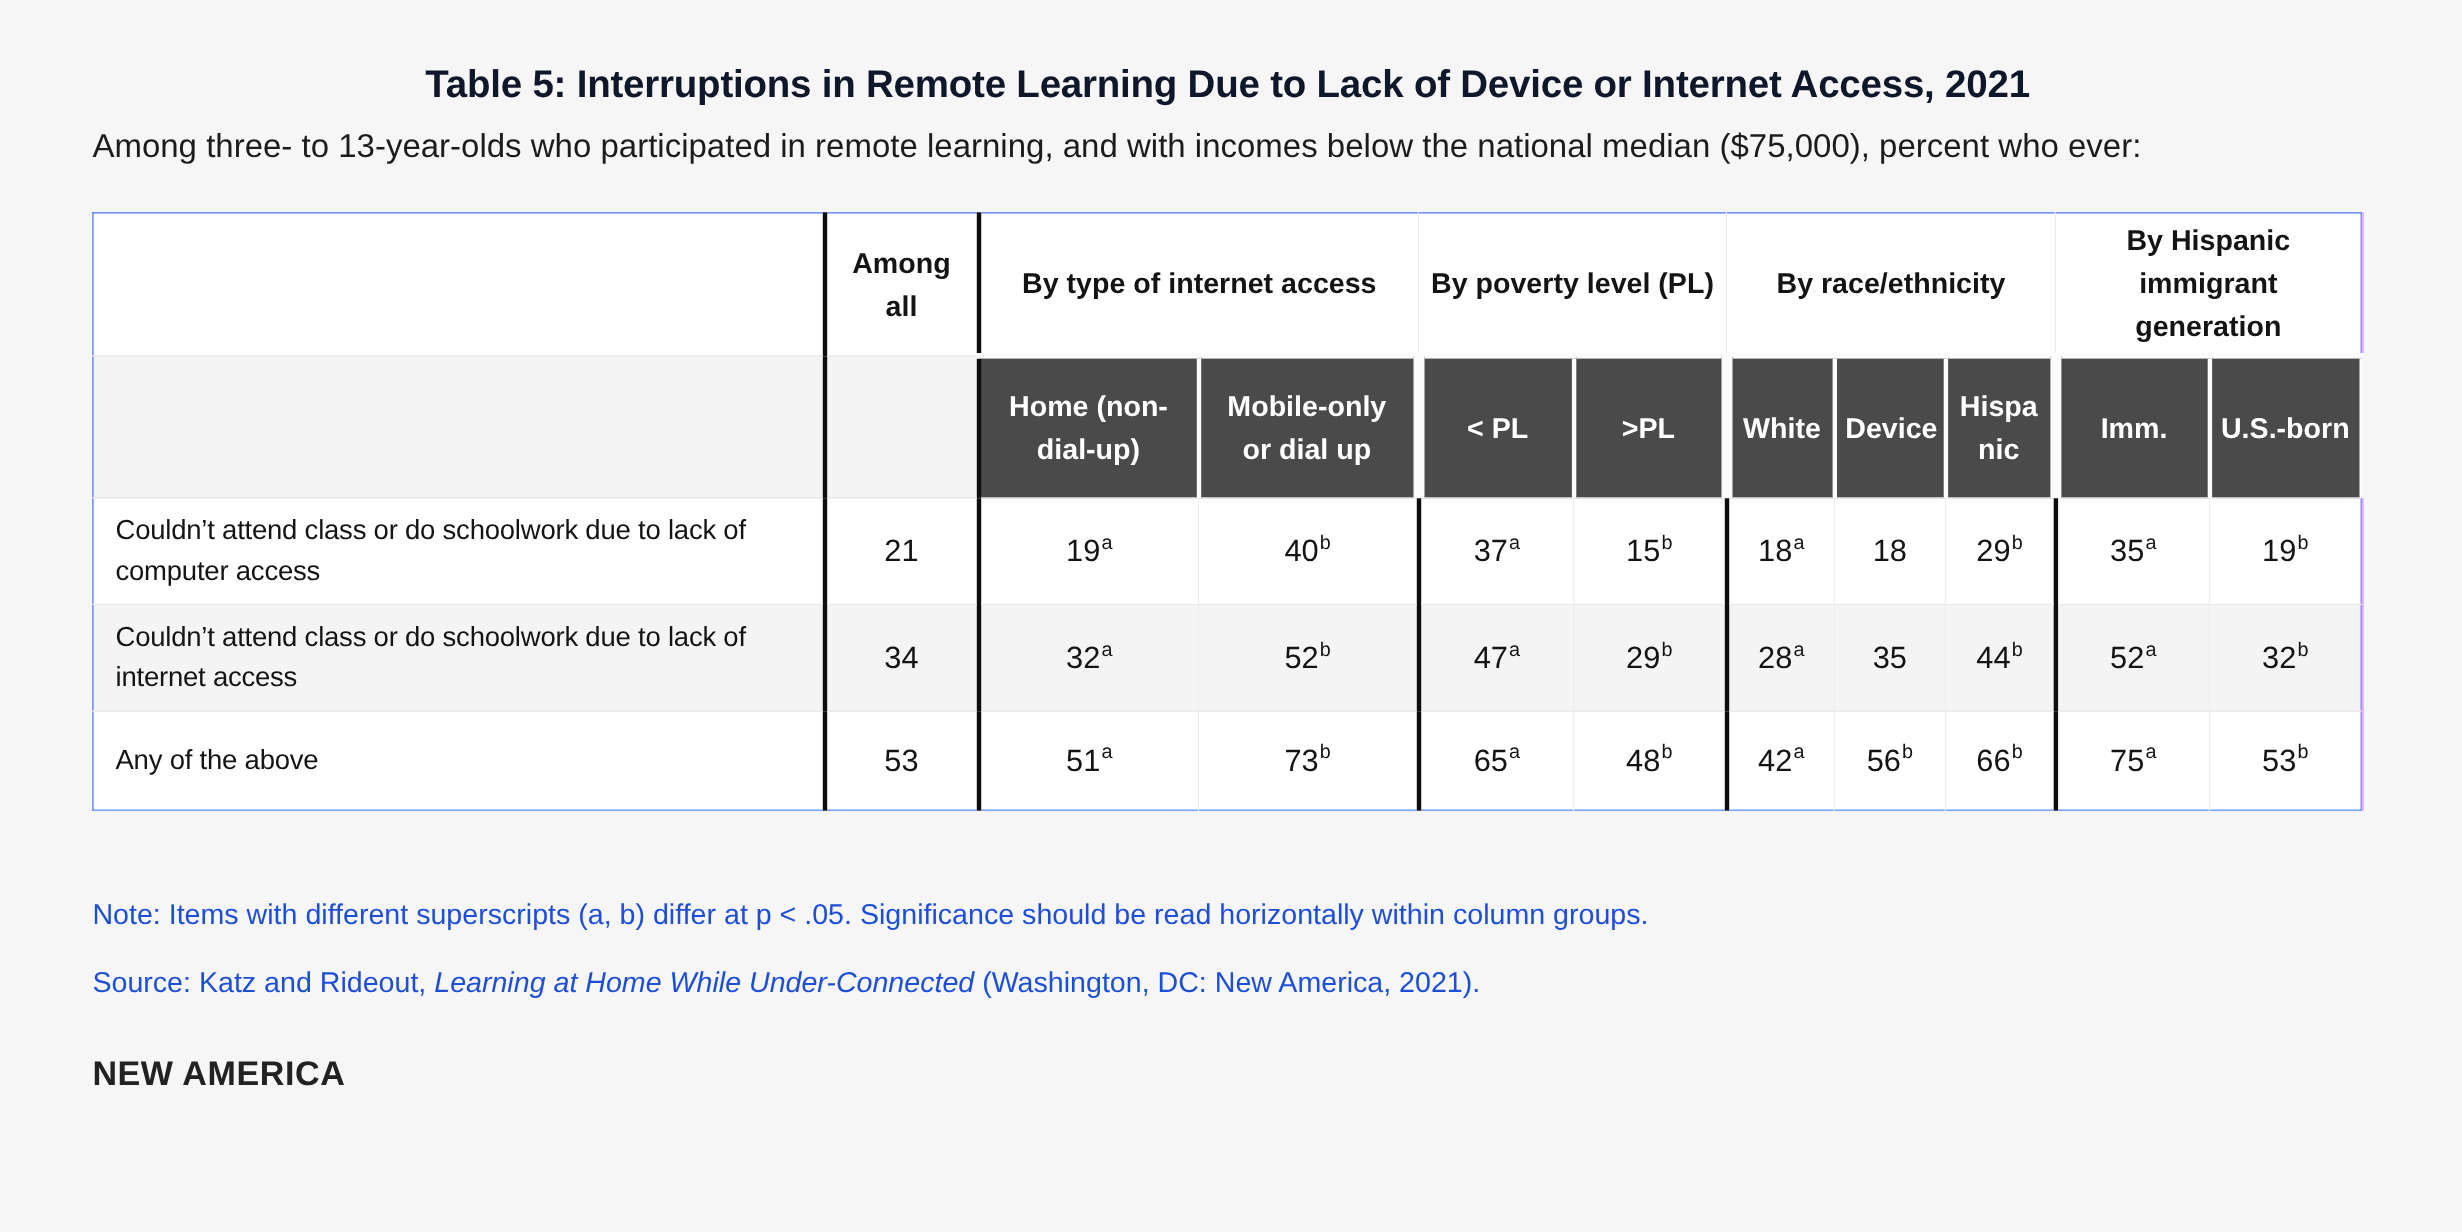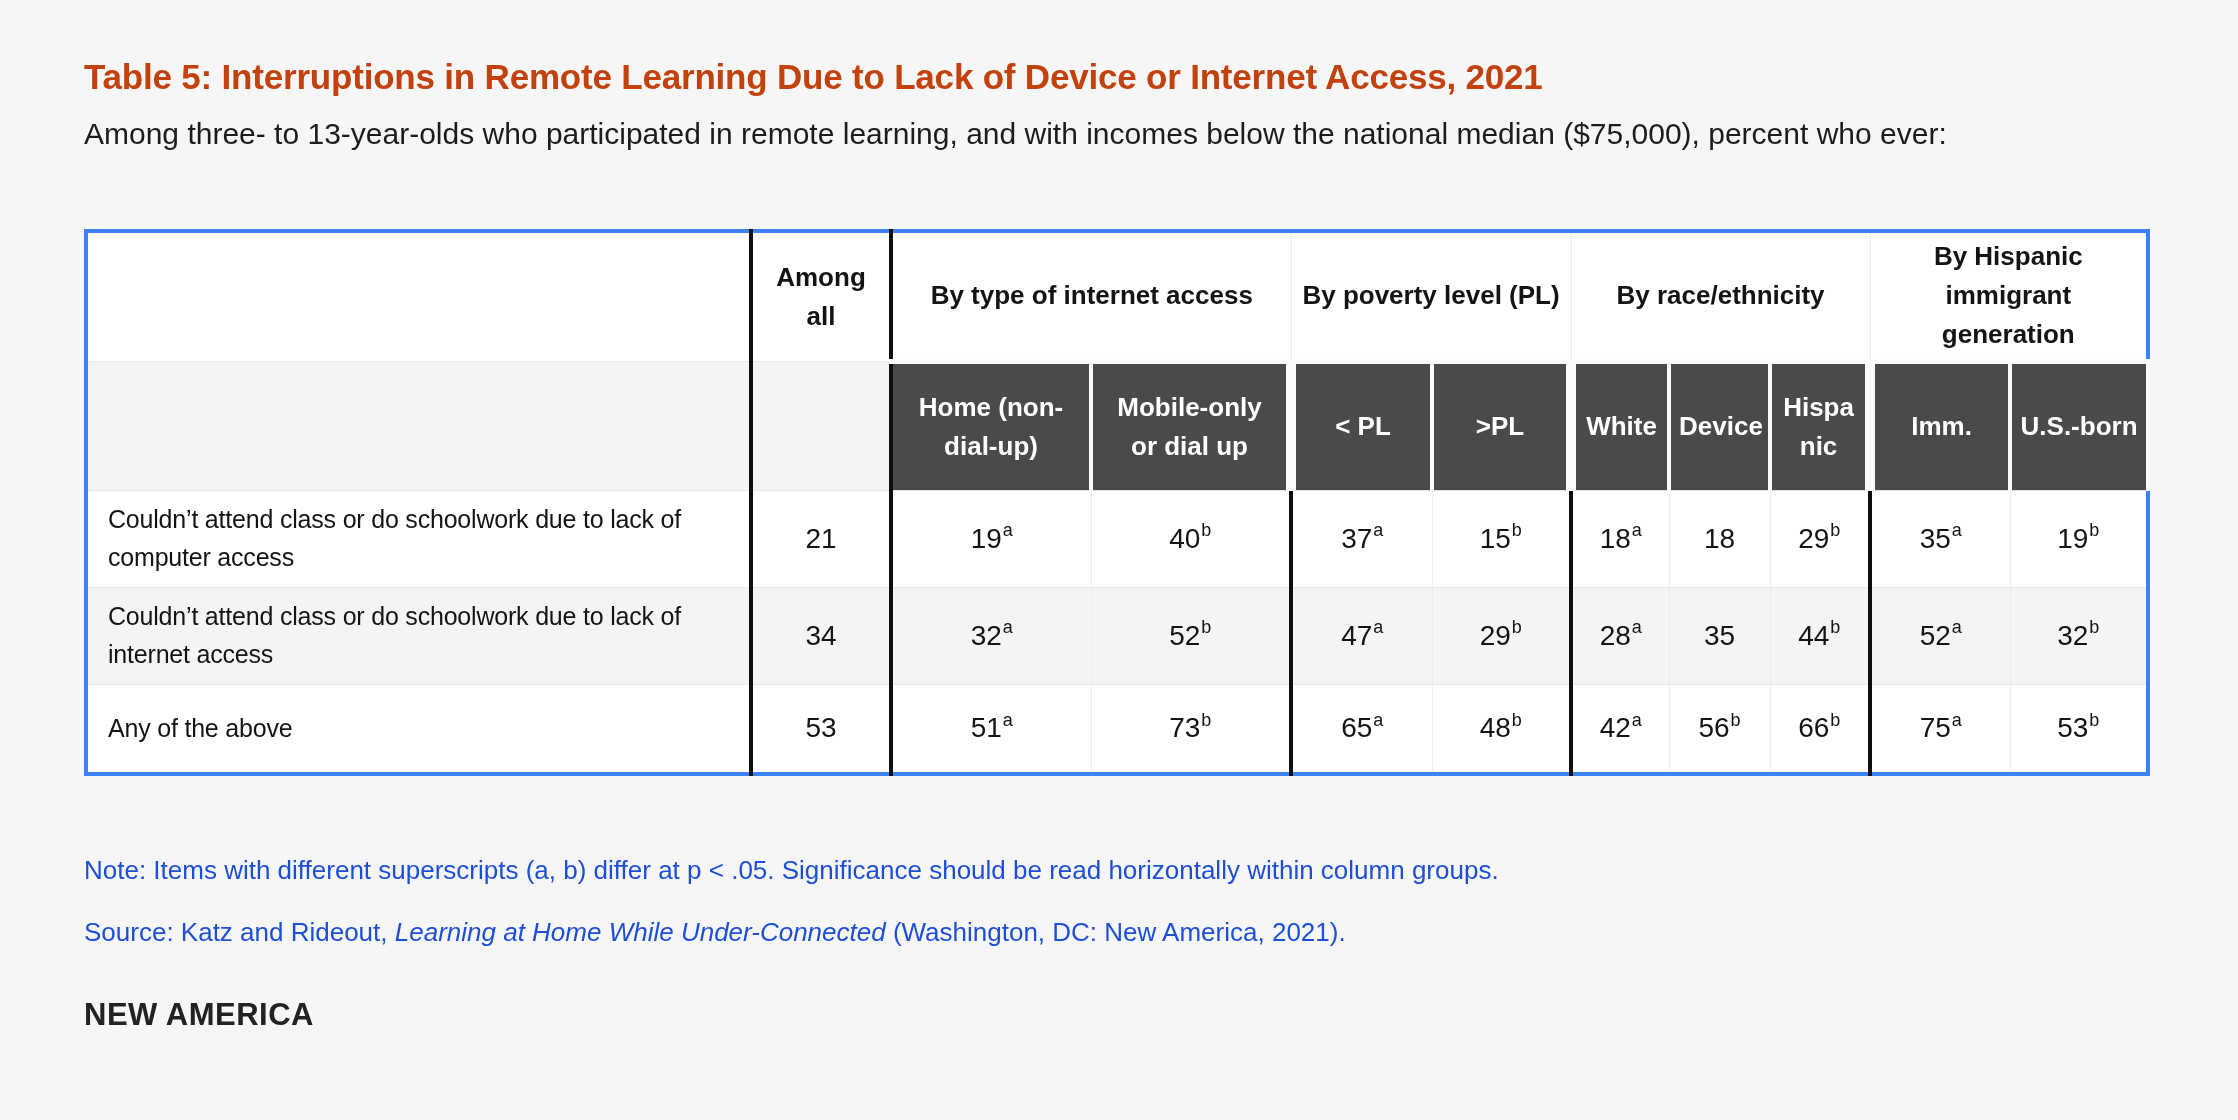--- a/index.html
+++ b/index.html
@@ -8,34 +8,34 @@
     width: 2238px; height: 1120px;
     background: #f6f6f6;
     font-family: "Liberation Sans", "DejaVu Sans", sans-serif;
     color: #161616;
   }
   .page { padding: 56px 90px 0 84px; }
 
   .title {
     margin: 0;
     font-size: 35px; font-weight: 700; letter-spacing: -0.2px;
-    color: #c2410c; line-height: 1.2;
+    color: #0f172a; line-height: 1.2; text-align: center;
   }
   .subtitle {
     margin: 16px 0 0 0;
     font-size: 30px; font-weight: 400; color: #1c1c1c; line-height: 1.3;
   }
 
   table.dtab {
     border-collapse: collapse;
     table-layout: fixed;
     width: 2064px;
-    margin-top: 76px;
-    background: #14b8a6;
-    border: 4px solid #3b82f6;
+    margin-top: 40px;
+    background: #f0abfc;
+    border: 1px solid #3b82f6;
   }
   td, th { vertical-align: middle; padding: 0; }
 
   
   tr.group-row { height: 130px; }
   tr.group-row th {
     background: #ffffff;
     font-size: 26px; font-weight: 700; color: #141414;
     text-align: center; line-height: 1.5;
     padding: 0 10px;

